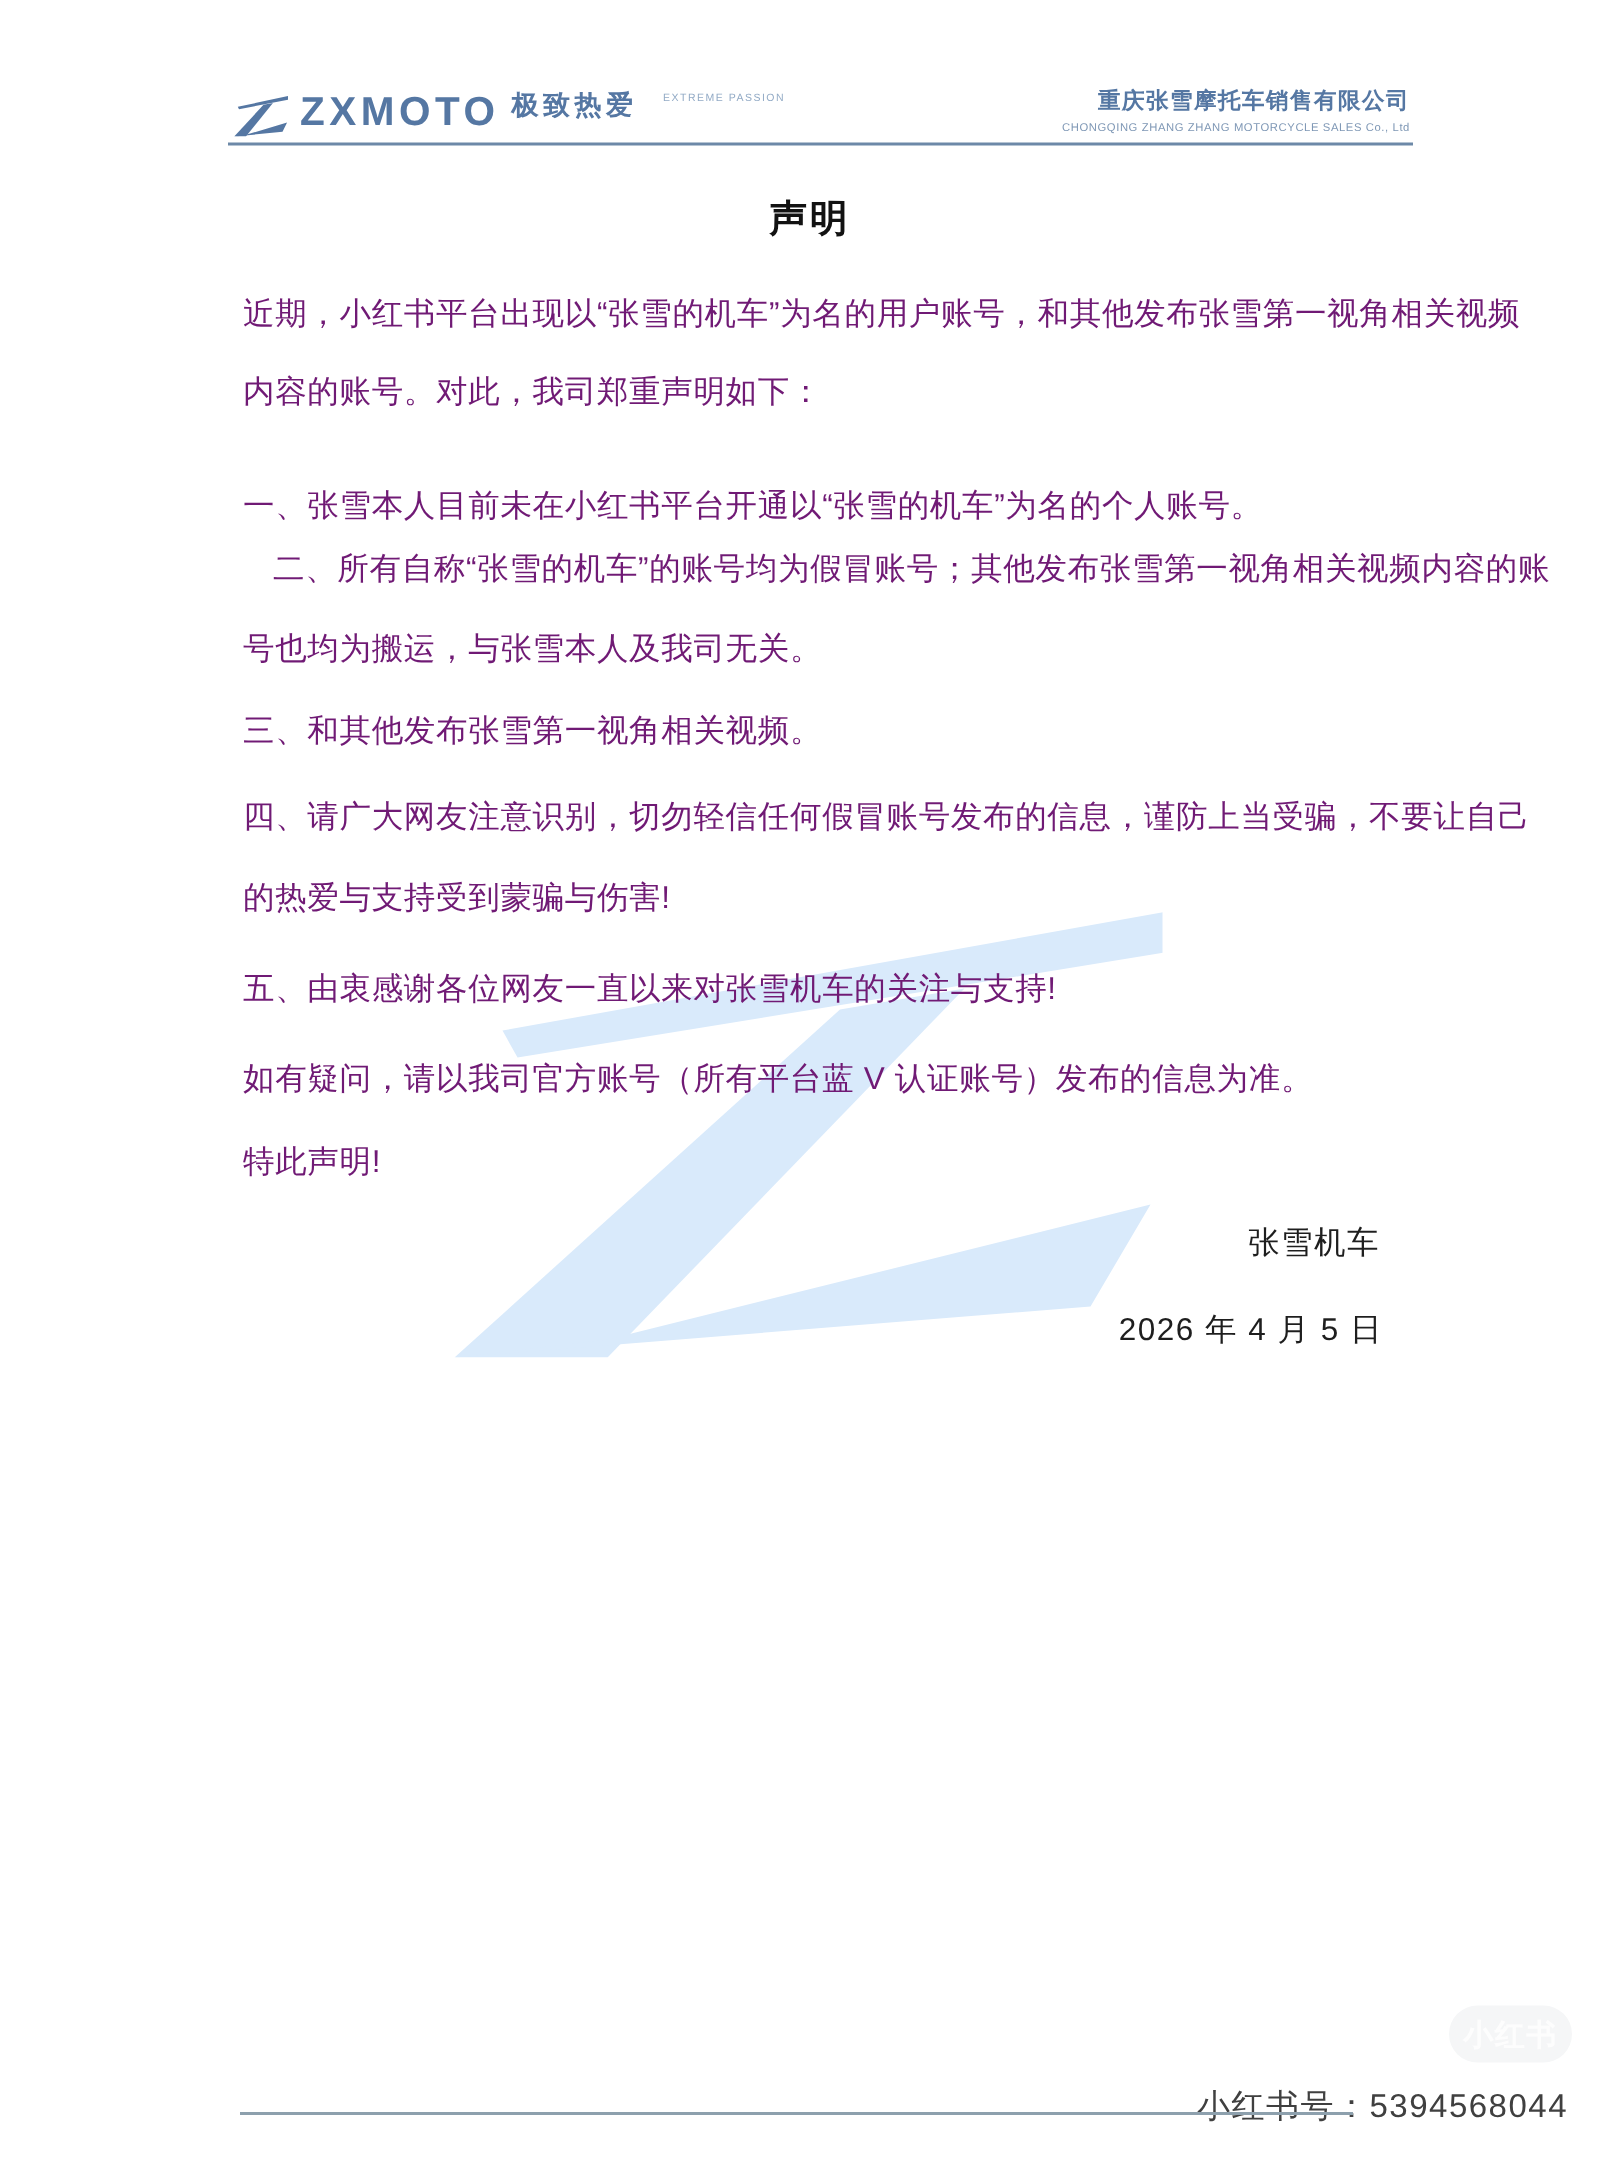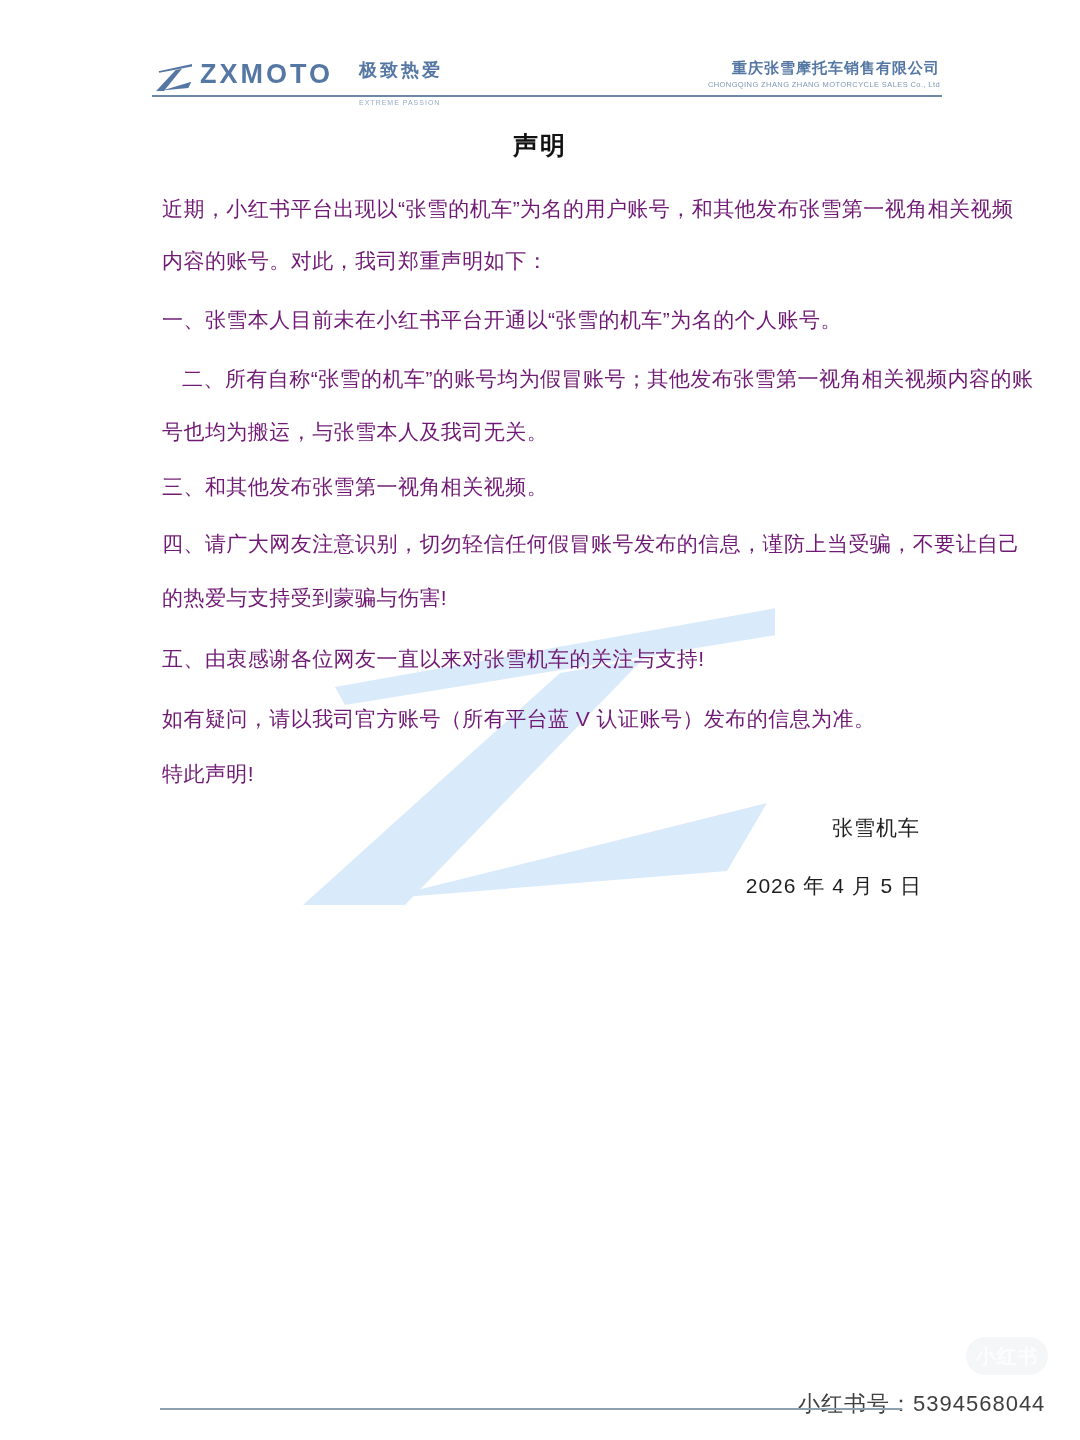--- a/index.html
+++ b/index.html
@@ -10,38 +10,38 @@
   }
   .abs{position:absolute;}
 
   
   .header-logo{left:154px;top:58px;display:flex;align-items:flex-start;}
   .z-icon{width:38px;height:30px;margin-top:3px;}
   .brand-name{
     color:#5577a3;font-size:27px;font-weight:bold;letter-spacing:3px;
     margin-left:8px;line-height:32px;
   }
-  .brand-sub{margin-left:26px;margin-top:2px;display:flex;flex-direction:column;gap:17px;}
+  .brand-sub{margin-left:8px;margin-top:2px;display:flex;flex-direction:row;gap:17px;}
   .brand-sub-cn{color:#5577a3;font-size:18px;font-weight:bold;letter-spacing:3px;line-height:20px;}
   .brand-sub-en{color:#93abc6;font-size:7px;letter-spacing:1px;line-height:9px;margin-top:1px;}
 
   .company{right:140px;top:58px;text-align:right;}
   .company-cn{color:#5577a3;font-size:15px;font-weight:bold;letter-spacing:1px;line-height:20px;}
   .company-en{color:#7e97b5;font-size:7.5px;letter-spacing:0.4px;line-height:10px;margin-top:2px;}
 
   .header-rule{left:152px;top:95px;width:790px;height:2px;background:#6d89a8;}
 
   
   .title{left:0;right:0;top:129px;text-align:center;font-size:25px;font-weight:bold;
          color:#121212;letter-spacing:2px;}
 
   .line{left:162px;color:#701a75;font-size:21px;letter-spacing:0.45px;
         white-space:nowrap;font-weight:500;}
   .l0{top:195px;} .l1{top:247px;}
-  .l2{top:306px;}
+  .l2{top:323px;}
   .l3{top:365px;margin-left:20px;} .l4{top:418px;}
   .l5{top:473px;}
   .l6{top:530px;} .l7{top:584px;}
   .l8{top:645px;text-align:center;}
   .l9{top:705px;}
   .l10{top:760px;}
 
   .signature{right:160px;top:814px;font-size:21px;color:#1e1e1e;letter-spacing:1px;font-weight:500;}
   .date{right:158px;top:872px;font-size:21px;color:#1e1e1e;letter-spacing:1px;font-weight:500;}
 

